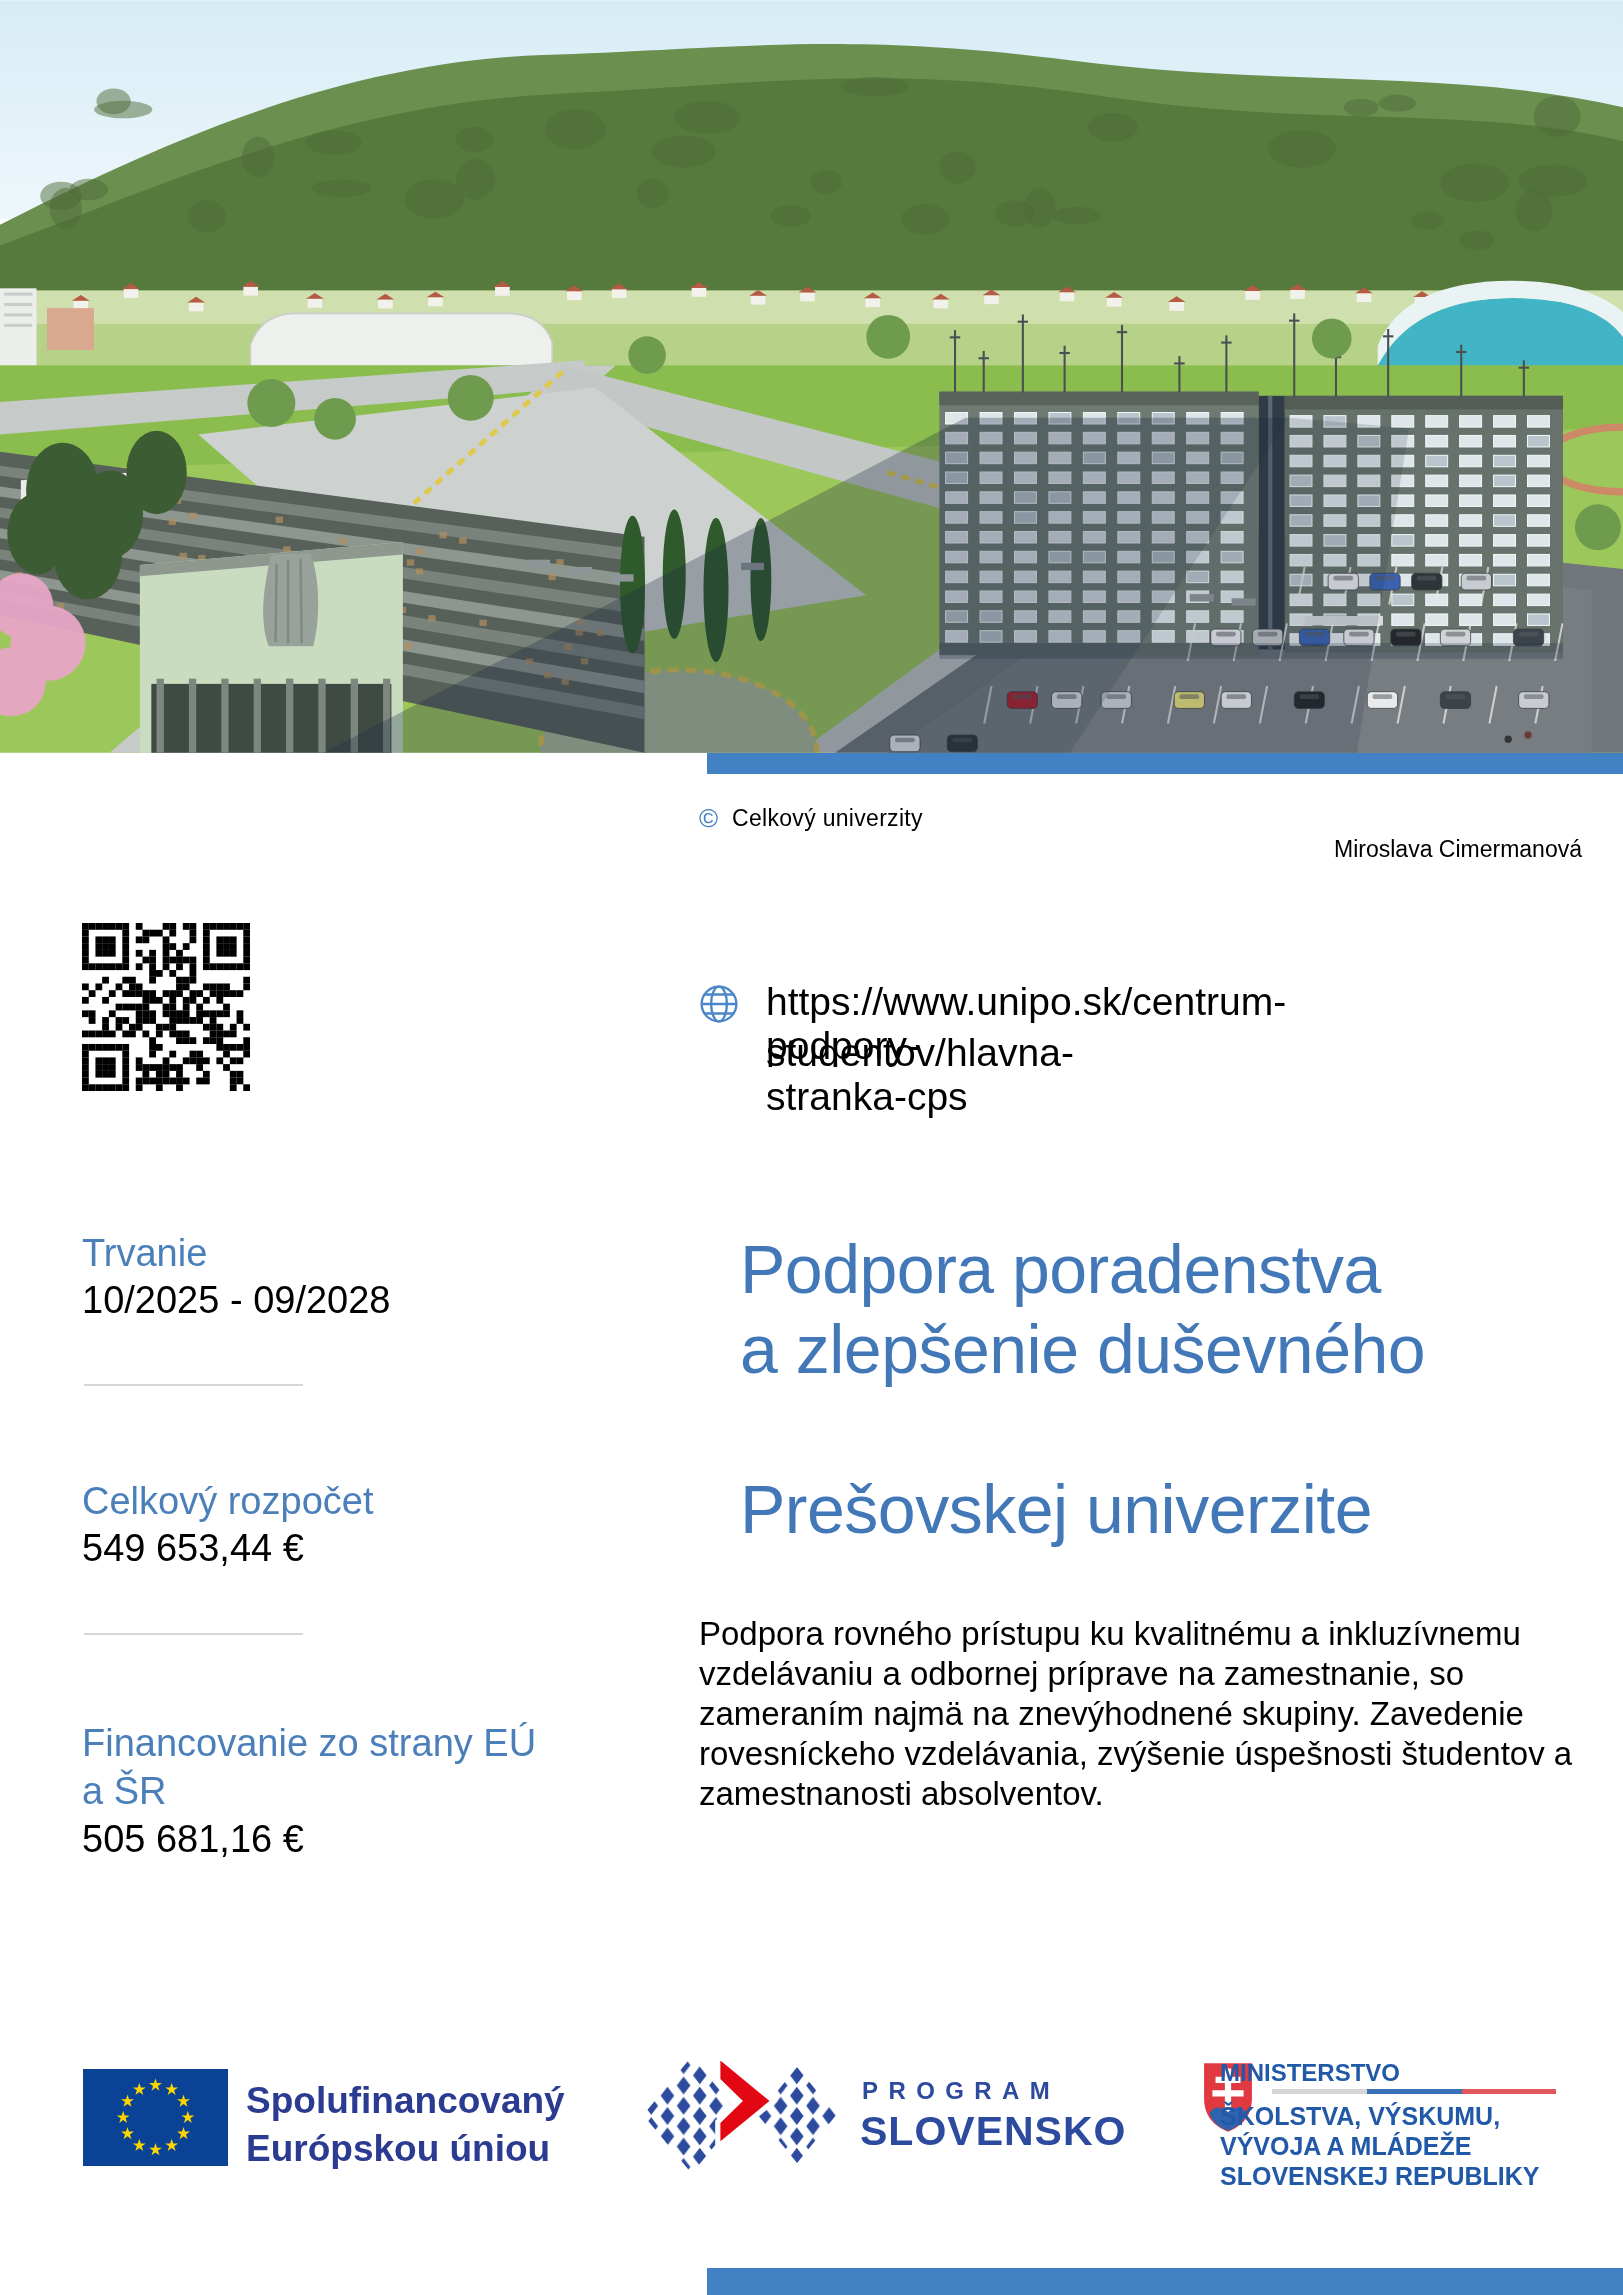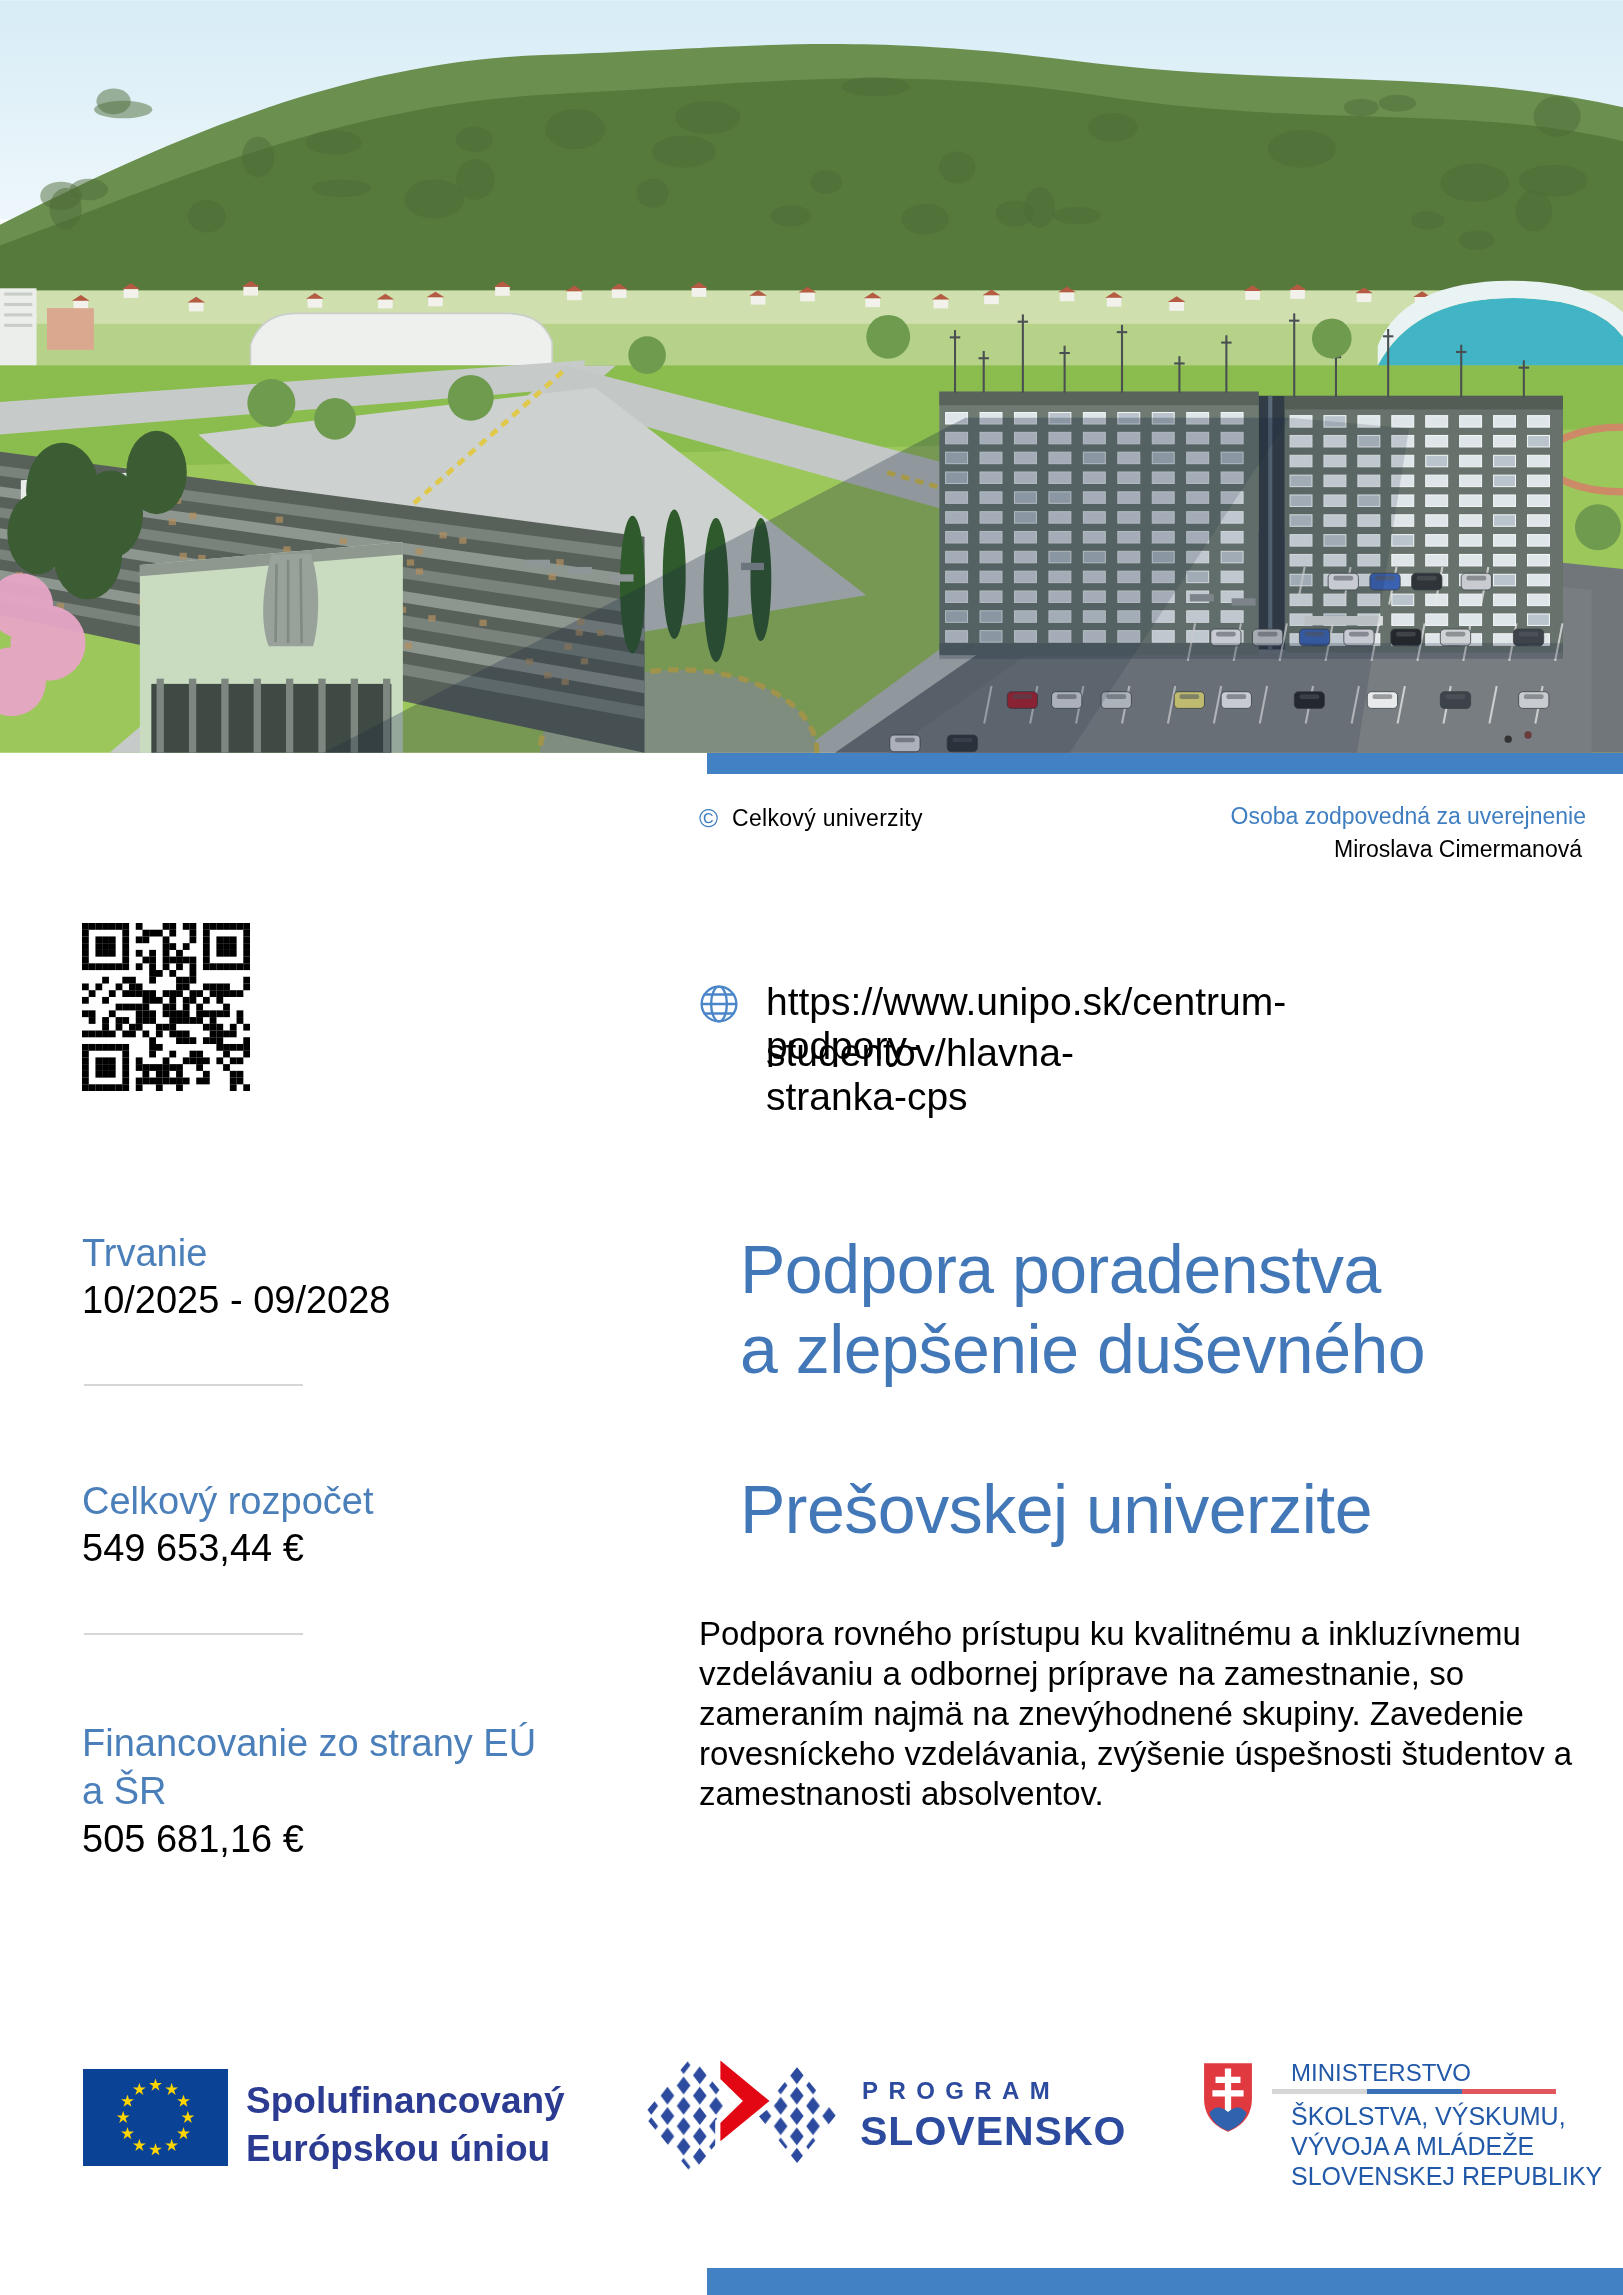--- a/index.html
+++ b/index.html
@@ -19,21 +19,21 @@
   .lbl{left:82px;color:var(--heading-blue,#4a7fba);font-size:38px;}
   .val{left:82px;color:#000;font-size:38px;}
   .divider{left:84px;width:219px;height:1.6px;background:#d6d6d6;}
   
   .title-line{left:740px;width:919px;font-size:68px;line-height:80px;color:var(--title-blue,#4378b8);letter-spacing:-0.5px;}
   .desc{left:699px;top:1614px;width:877px;font-size:33px;line-height:40px;color:#000;}
   
   .eu-text{left:246px;font-size:37px;font-weight:bold;color:var(--eu-text-blue,#2b3b92);letter-spacing:0px;}
   .prog-word{left:862px;top:2077px;font-size:24px;letter-spacing:10.4px;color:var(--program-blue,#2c4a9e);font-weight:600;}
   .prog-country{left:860px;top:2108px;font-size:41px;letter-spacing:1px;color:var(--program-blue,#2c4a9e);font-weight:bold;}
-  .min-line{left:1291px;color:var(--ministry-blue,#2159a8);font-weight:400;}
+  .min-line{left:1220px;color:var(--ministry-blue,#2159a8);font-weight:700;}
   .tricolor{left:1272px;top:2089px;width:284px;height:5.2px;display:flex;}
   .tricolor div{height:5.2px;}
 </style>
 </head>
 <body>
 
 <div id="page">
 
   <svg class="abs" style="left:0;top:0" width="1623" height="753" viewBox="0 0 3110 1442">
     <defs>
@@ -613,21 +613,20 @@
     <polygon points="620,1442 1850,800 2470,800 2050,1442" fill="rgba(30,42,66,0.30)"></polygon>
     <polygon points="2050,1442 2470,800 2700,820 2600,1442" fill="rgba(30,42,66,0.16)"></polygon>
     <rect x="1800" y="1232" width="1195" height="30" fill="rgba(30,42,66,0.25)"></rect>
   </svg>
 
   <div class="abs bar" style="left:707px;top:753px;width:916px;height:21.4px"></div>
 
   <div class="abs credit">
     <span class="cc">©</span><span>Celkový univerzity</span>
   </div>
-  <div class="abs resp-label">Osoba zodpovedná za uverejnenie</div>
   <div class="abs resp-name">Miroslava Cimermanová</div>
 
   <svg id="qr-svg" class="abs" style="left:82px;top:923px" width="168" height="168" viewBox="0 0 322 322">
       <rect width="322" height="322" fill="#fff"></rect>
       <rect x="0.00" y="0.00" width="13" height="13" fill="#000"></rect>
       <rect x="12.88" y="0.00" width="13" height="13" fill="#000"></rect>
       <rect x="25.76" y="0.00" width="13" height="13" fill="#000"></rect>
       <rect x="38.64" y="0.00" width="13" height="13" fill="#000"></rect>
       <rect x="51.52" y="0.00" width="13" height="13" fill="#000"></rect>
       <rect x="64.40" y="0.00" width="13" height="13" fill="#000"></rect>

